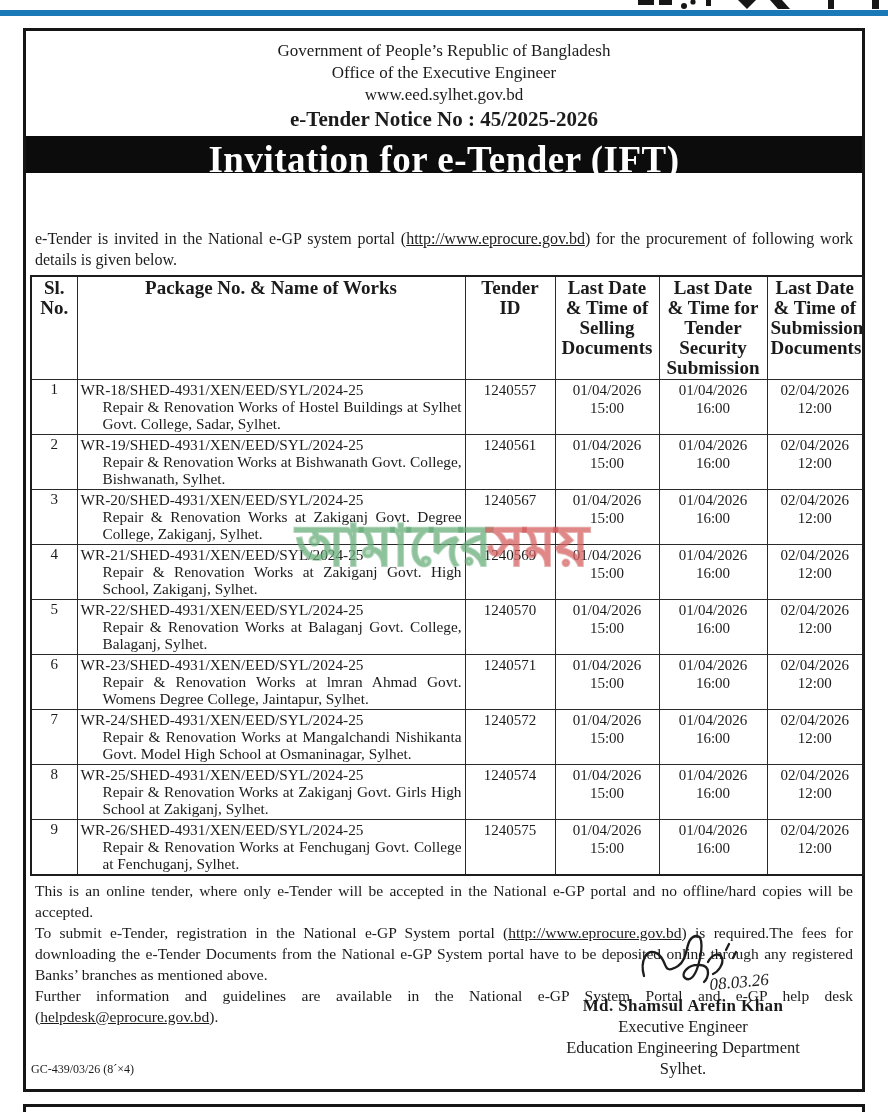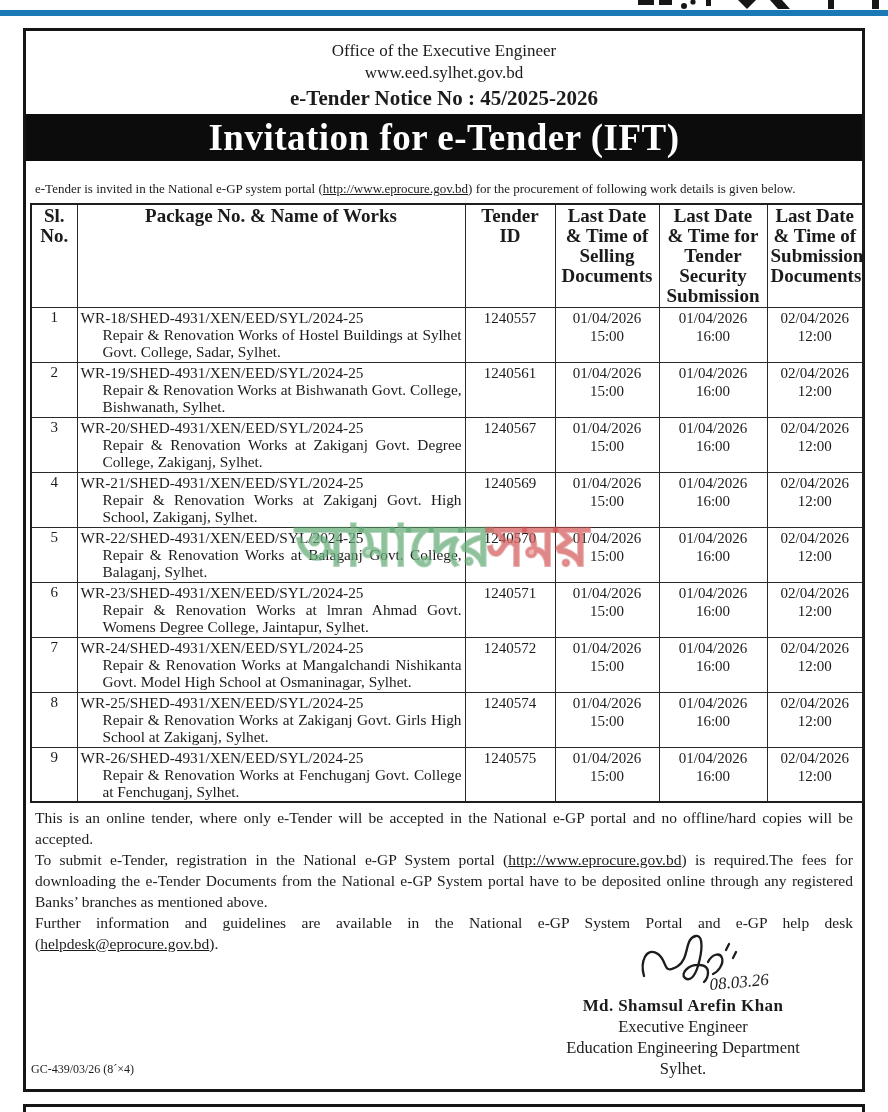--- a/index.html
+++ b/index.html
@@ -23,24 +23,24 @@
   .h-line1, .h-line2 { font-size:17px; }
   .h-dept { font-size:20px; font-weight:bold; }
   .h-web { font-size:17px; }
   .h-notice { font-size:21px; font-weight:bold; margin-top:1px; }
   .memo-row {
     display:flex; justify-content:space-between; align-items:flex-end;
     padding:3px 8px 2px 8px; font-size:14.5px;
   }
   .banner {
     margin-top:3px; background:#0c0c0c; color:#ffffff; text-align:center;
-    height:47px; line-height:47px; font-size:37px; font-weight:bold;
+    height:37px; line-height:47px; font-size:37px; font-weight:bold;
     letter-spacing:0.5px;
   }
-  .intro { padding:19px 9px 3px 9px; font-size:13px; line-height:1.32; text-align:justify; }
+  .intro { padding:19px 9px 3px 9px; font-size:16px; line-height:1.32; text-align:justify;margin-top:36px; }
   a.doc-link, .doc-link { color:inherit; text-decoration:underline; }
 
   
   table.tender {
     border-collapse:collapse; margin:2px 0 0 4px; width:832px; table-layout:fixed;
     border:2.5px solid #1d1d1d;
   }
   table.tender th, table.tender td {
     border:1.6px solid #2a2a2a; vertical-align:top; padding:1px 3px;
   }
@@ -105,20 +105,21 @@
         <rect x="196" y="0" width="6" height="9"></rect>
         <rect x="240" y="0" width="7" height="9"></rect>
       </g>
     </svg>
     <div class="blue-rule"></div>
   </div>
 
   <div class="main-box">
 
     <div class="header-block">
+      <div class="h-line1">Government of People’s Republic of Bangladesh</div>
       <div class="h-line2">Office of the Executive Engineer</div>
       <div class="h-web">www.eed.sylhet.gov.bd</div>
       <div class="h-notice">e-Tender Notice No : 45/2025-2026</div>
     </div>
 
 
     <div class="banner">Invitation for e-Tender (IFT)</div>
 
     <div class="intro"><span>e-Tender is invited in the National e-GP system portal (</span><span class="doc-link">http://www.eprocure.gov.bd</span><span>) for the procurement of following work details is given below.</span></div>
 

